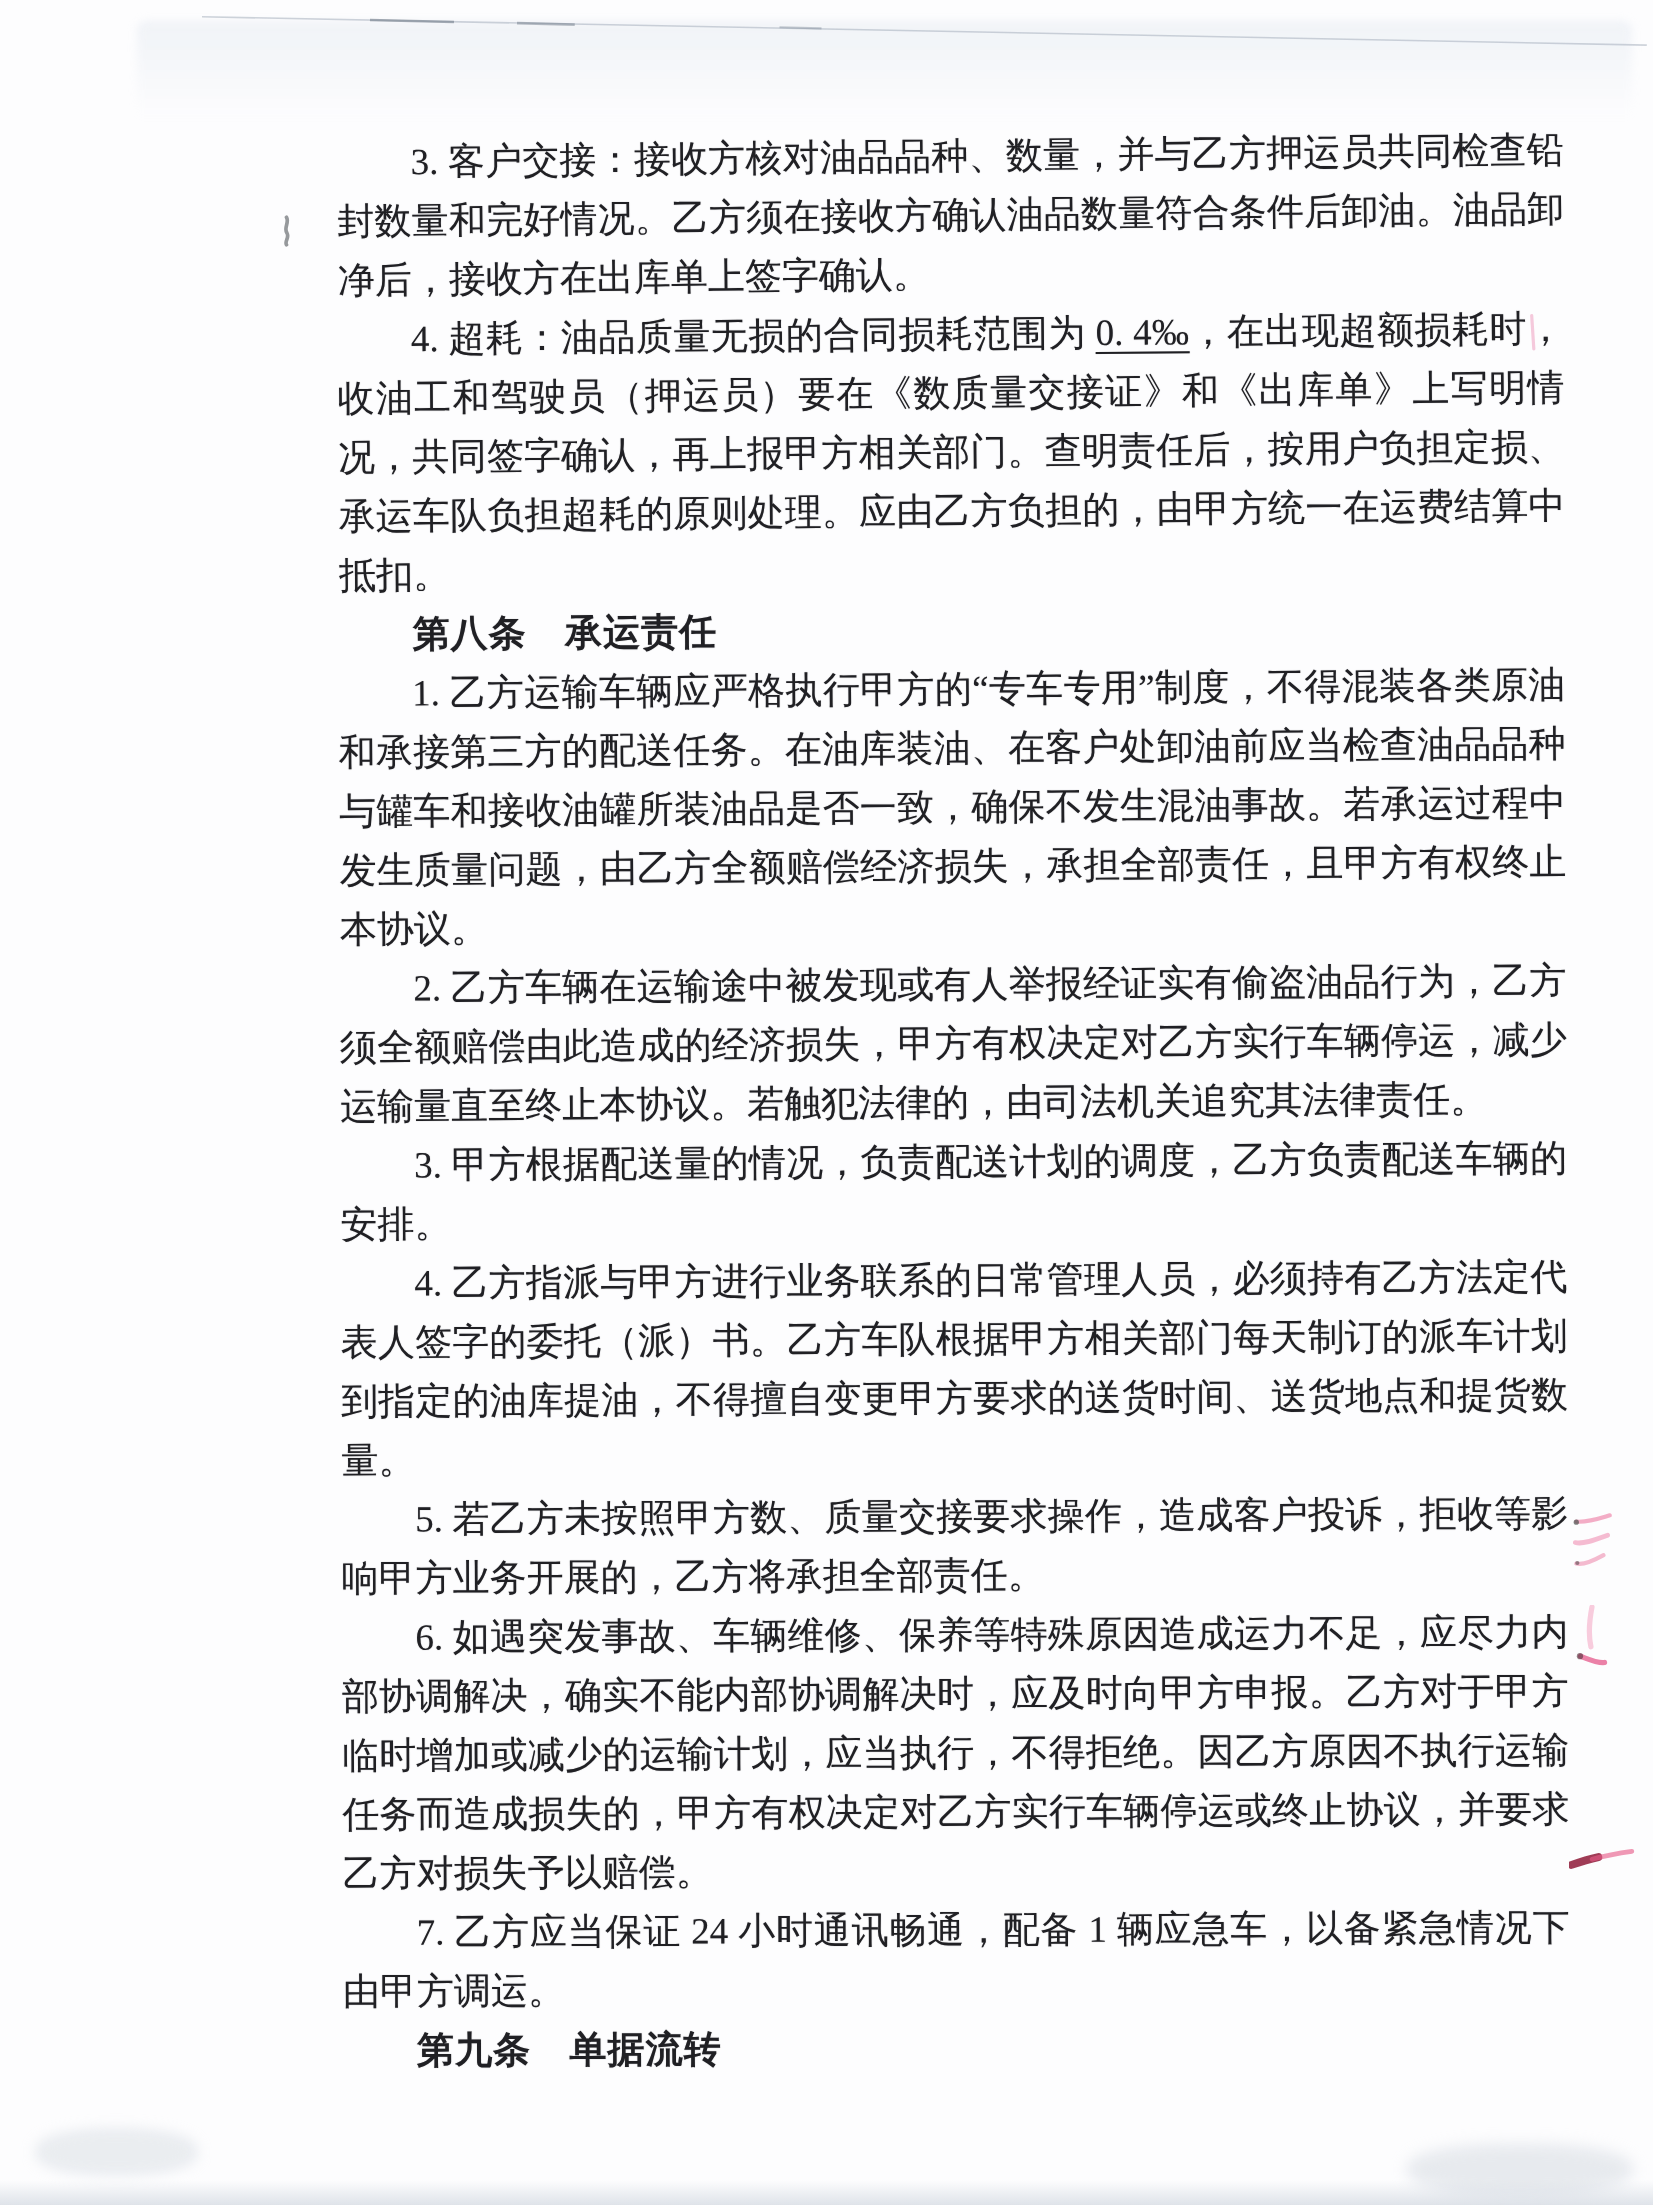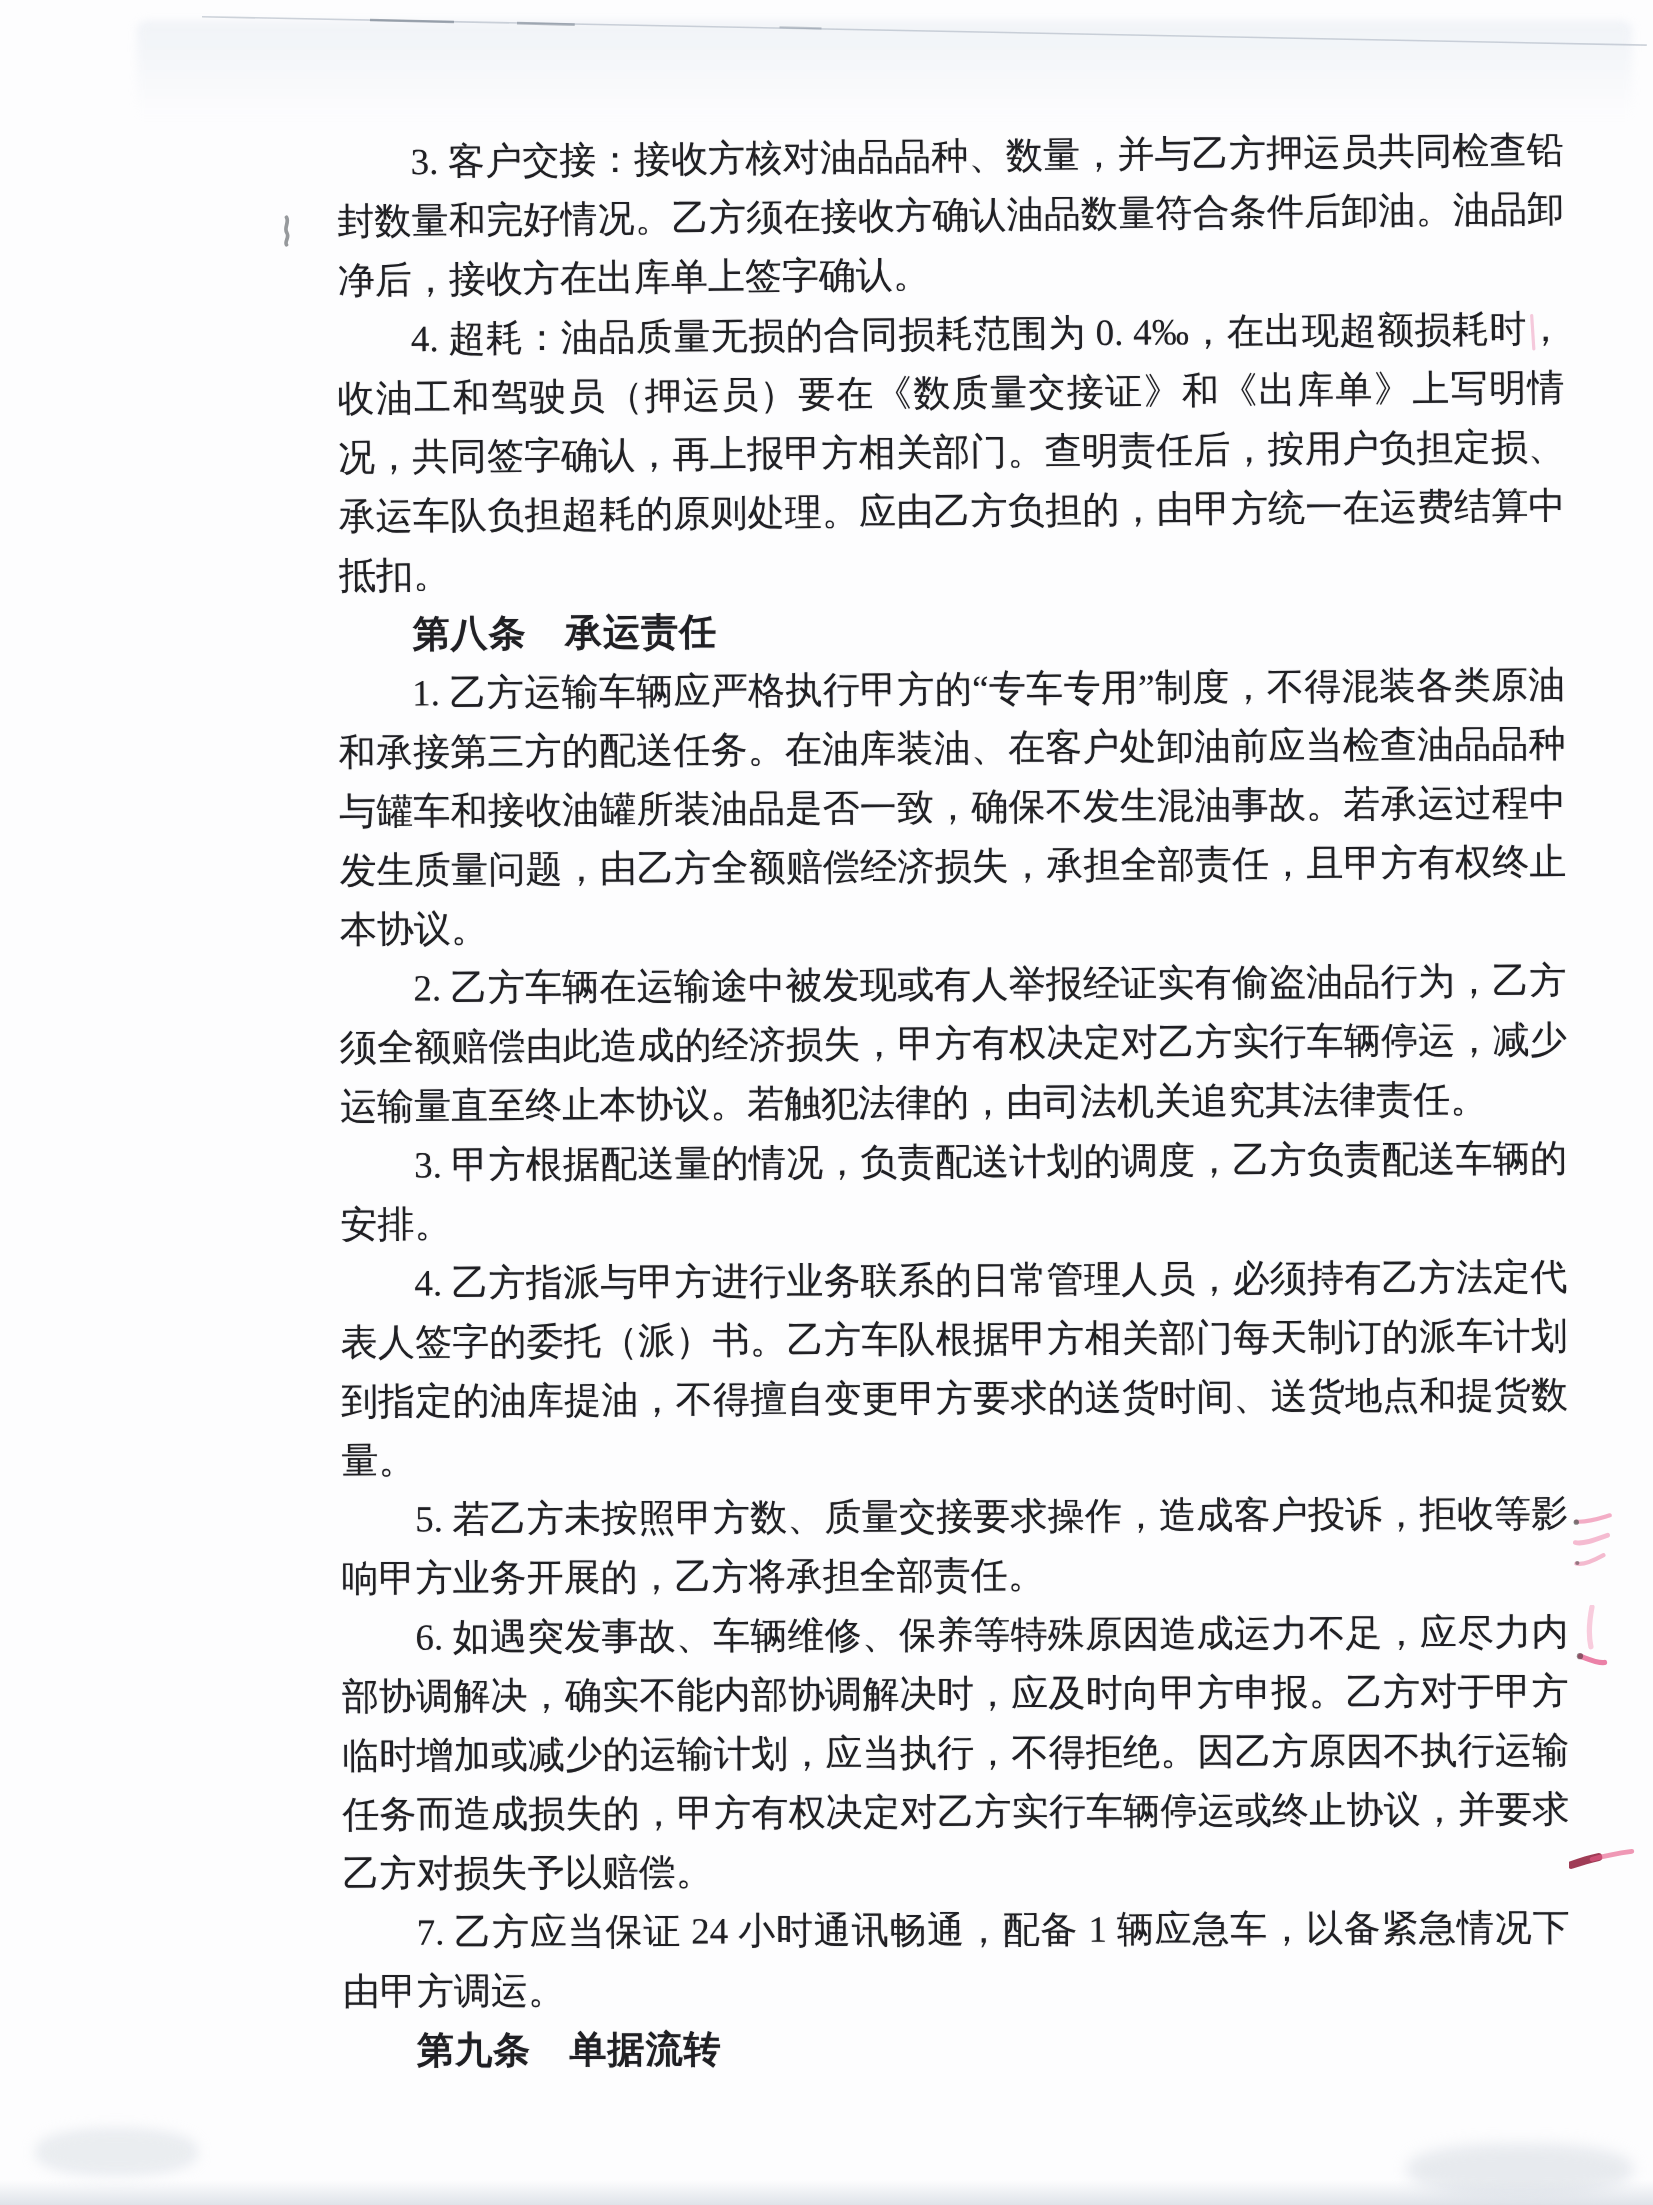--- a/index.html
+++ b/index.html
@@ -15,21 +15,21 @@
   .text-block {
     position:absolute; left:337px; top:133px; width:1227px;
     color:#202024; font-size:37px; line-height:59px;
     text-align:justify; text-justify:inter-ideograph;
     text-shadow:0 0 1.1px rgba(30,30,34,.38);
     transform:rotate(-0.18deg); transform-origin:0 0;
   }
   .text-block p { transform-origin:0 50%; }
   p.body    { text-indent:2em; font-weight:400; }
   p.heading { text-indent:2em; font-weight:bold; letter-spacing:1.1px; }
-  .uline { text-decoration-thickness:1.6px; text-underline-offset:7.4px; }
+  .uline { text-decoration:underline; text-decoration-thickness:1.6px; text-underline-offset:7.4px; }
 
   .tilt-1{transform:rotate(-0.42deg);} .tilt-2{transform:rotate(-0.34deg);}
   .tilt-3{transform:rotate(-0.28deg);} .tilt-4{transform:rotate(-0.24deg);}
   .tilt-5{transform:rotate(-0.20deg);} .tilt-6{transform:rotate(-0.17deg);}
   .tilt-7{transform:rotate(-0.14deg);} .tilt-8{transform:rotate(-0.11deg);}
   .tilt-9{transform:rotate(-0.08deg);} .tilt-10{transform:rotate(-0.06deg);}
   .tilt-11{transform:rotate(-0.04deg);}
 
   
   .artifact { position:absolute; pointer-events:none; }

